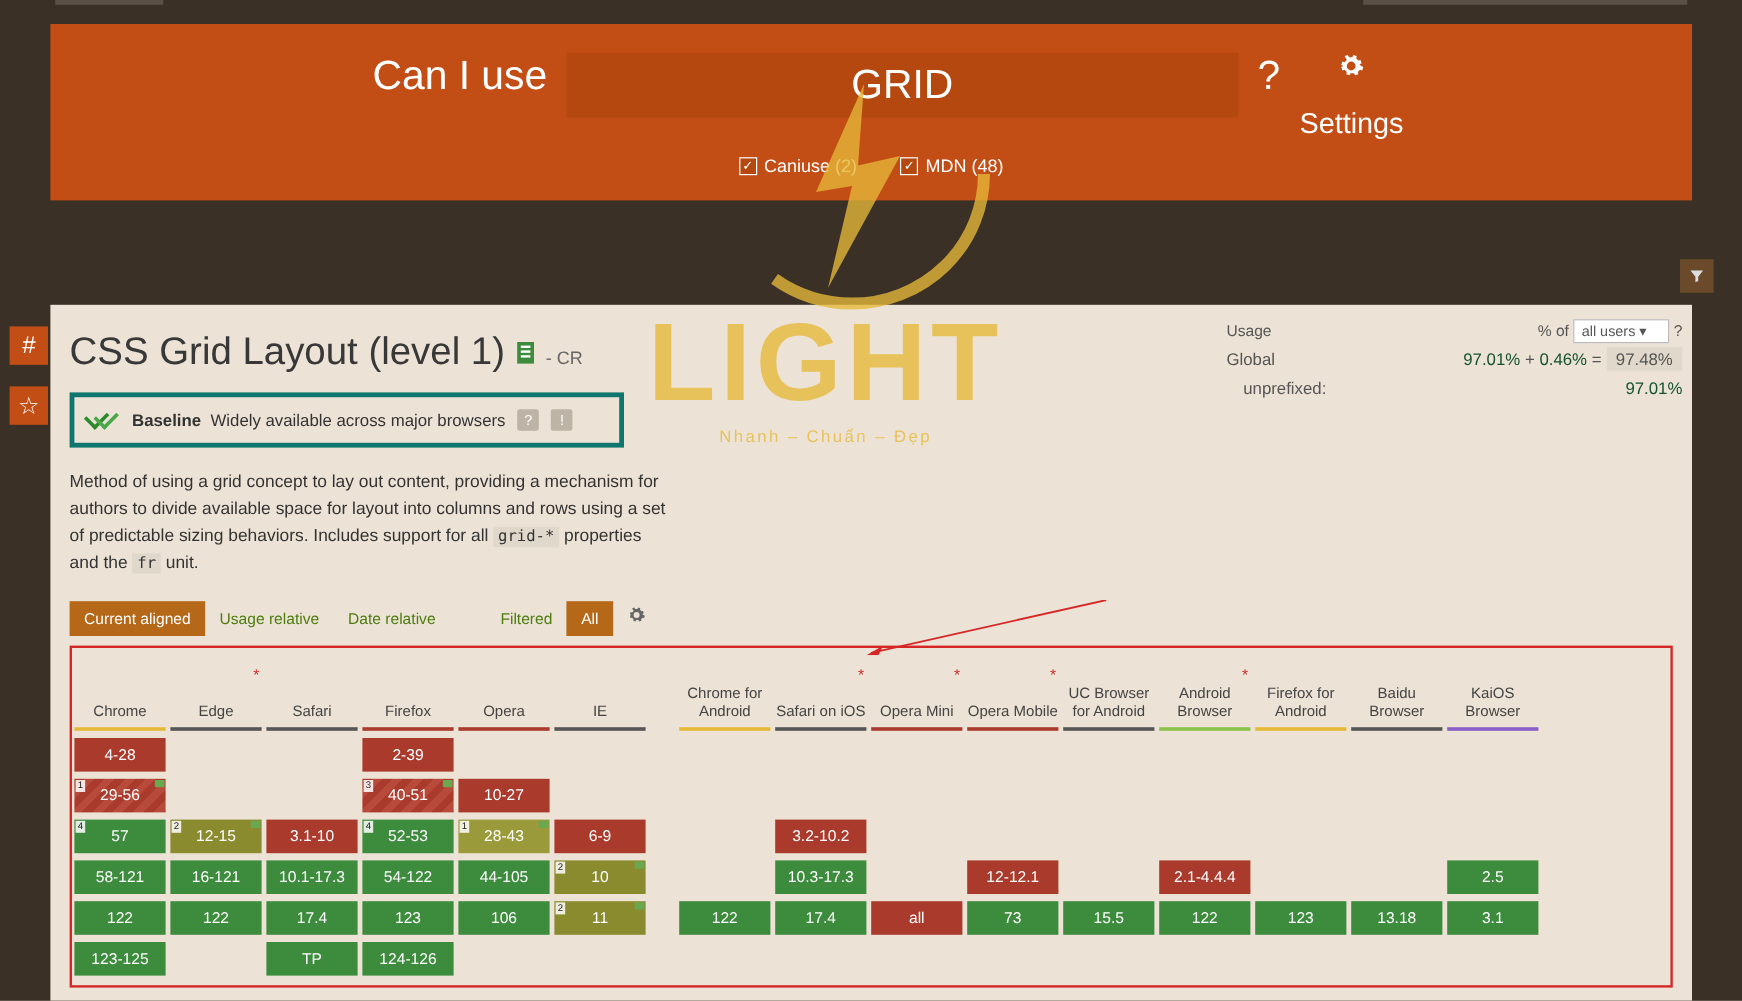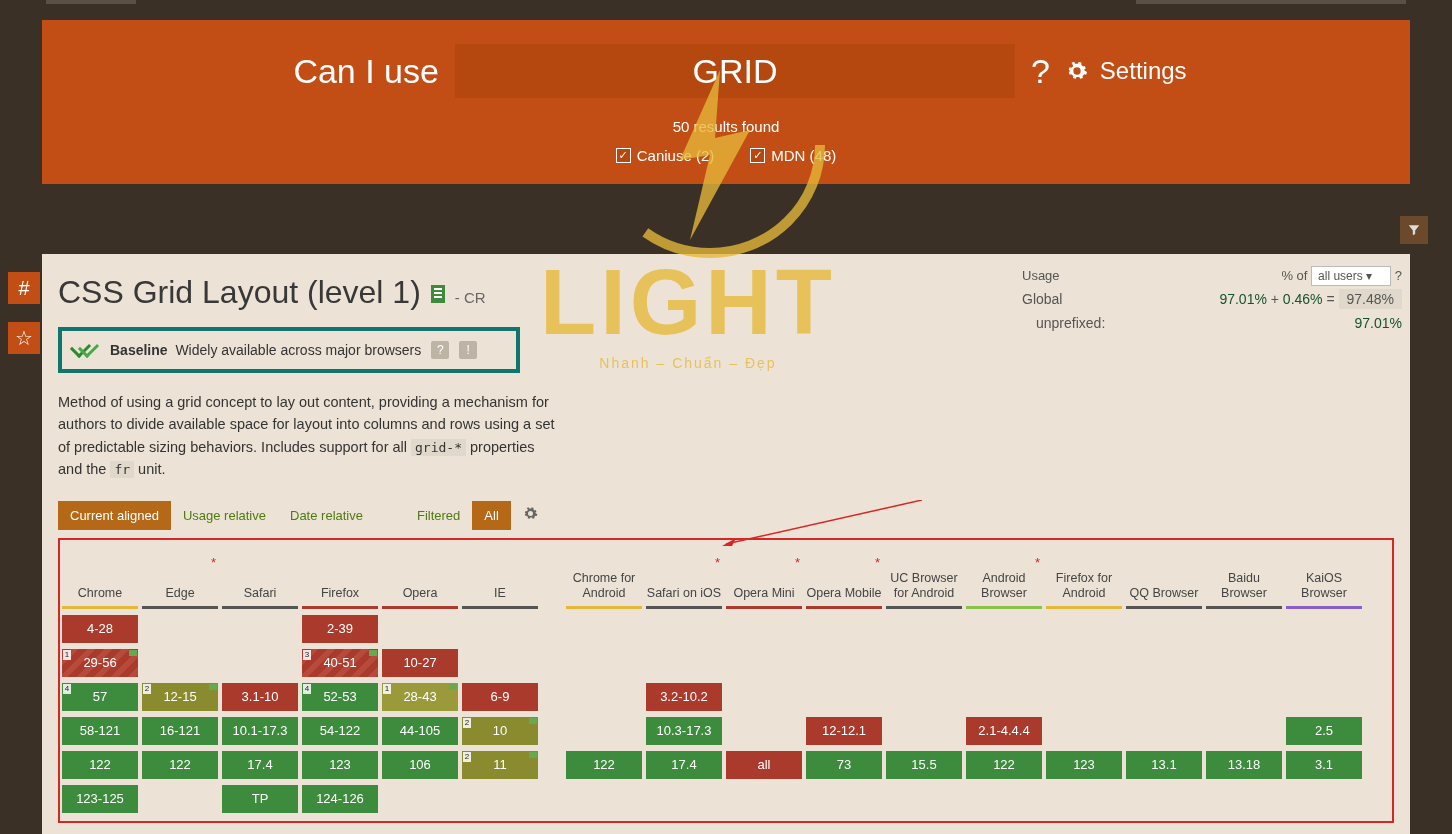--- a/index.html
+++ b/index.html
@@ -1,23 +1,23 @@
 <!DOCTYPE html>
 <html><head>
 <meta charset="utf-8">
 <style>
 * { margin:0; padding:0; box-sizing:border-box; font-family:"Helvetica Neue",Arial,sans-serif; }
 body { background:#3a3026; width:1452px; height:834px; overflow:hidden; position:relative; }
 .topchip { position:absolute; top:0; height:4px; background:#5a5048; }
 .hero { position:absolute; top:20px; left:42px; right:42px; background:#c34e15; padding:24px 0 20px 0; }
-.hero-row { display:flex; align-items:center; justify-content:center; gap:16px;padding-left:28px; }
+.hero-row { display:flex; justify-content:center; gap:16px;padding-left:28px; }
 .hero-label { color:#fff; font-size:34px; font-weight:300; }
 .hero-input { width:560px; height:54px; background:#b4480f; border:none; text-align:center; font-size:34px; font-weight:300; color:#fff; outline:none; }
 .hero-q { color:#fff; font-size:34px; font-weight:300; }
-.hero-settings { display:inline-flex; align-items:center; gap:12px; color:#fff; font-size:24px; font-weight:300; cursor:pointer; }
+.hero-settings { display:inline-flex; align-items:center; gap:24px; color:#fff; font-size:24px; font-weight:300; cursor:pointer;flex-direction:column; }
 .gear { width:22px; height:22px; }
 .hero-results { text-align:center; color:#fff; font-size:15px; margin-top:20px; }
 .hero-filters { display:flex; justify-content:center; gap:36px; margin-top:12px; color:#fff; font-size:15px; }
 .hero-filters label { display:inline-flex; align-items:center; gap:6px; cursor:pointer; }
 .chk { width:15px; height:15px; background:#b4480f; border:1px solid #fff; display:inline-flex; align-items:center; justify-content:center; color:#fff; font-size:11px; }
 .filter-btn { position:absolute; top:216px; right:24px; width:28px; height:28px; background:#6a4a2a; color:#ddd; display:flex; align-items:center; justify-content:center; cursor:pointer; }
 .side-hash,.side-star { position:absolute; left:8px; width:32px; height:32px; background:#c34e15; color:#fff; display:flex; align-items:center; justify-content:center; font-size:20px; cursor:pointer; }
 .side-hash { top:272px; } .side-star { top:322px; }
 .panel { position:absolute; top:254px; left:42px; right:42px; bottom:0; background:#ece3d6; padding:20px 16px; overflow:hidden; }
 .title-row { display:flex; align-items:baseline; gap:10px; }
@@ -76,21 +76,20 @@
     <span class="hero-label">Can I use</span>
     <input class="hero-input" value="GRID" style="">
     <span class="hero-q">?</span>
     <span class="hero-settings">
       <svg class="gear" viewBox="0 0 24 24" fill="#fff">
           <path d="M12 8a4 4 0 100 8 4 4 0 000-8zm9 4l2 1-1 3-2-.5-2 2 .5 2-3 1-1-2h-3l-1 2-3-1 .5-2-2-2-2 .5-1-3 2-1v-0l-2-1 1-3 2 .5 2-2L6 3l3-1 1 2h3l1-2 3 1-.5 2 2 2 2-.5 1 3-2 1z"></path>
         </svg>
       <span>Settings</span>
     </span>
   </div>
-  <div class="hero-results">50 results found</div>
   <div class="hero-filters">
     <label>
         <span class="chk">✓</span>
         <span>Caniuse (2)</span>
       </label>
     <label>
         <span class="chk">✓</span>
         <span>MDN (48)</span>
       </label>
   </div>
@@ -279,30 +278,20 @@
           <div class="bhead">Firefox for Android</div>
           <div class="bbar" style="background: rgb(230, 184, 56);"></div>
           <div class="cell empty"></div>
           <div class="cell empty"></div>
           <div class="cell empty"></div>
           <div class="cell empty"></div>
           <div class="cell grn">123</div>
           <div class="cell empty"></div>
         </div>
         <div class="col">
-          <div class="bhead">QQ Browser</div>
-          <div class="bbar" style="background: rgb(85, 85, 85);"></div>
-          <div class="cell empty"></div>
-          <div class="cell empty"></div>
-          <div class="cell empty"></div>
-          <div class="cell empty"></div>
-          <div class="cell grn">13.1</div>
-          <div class="cell empty"></div>
-        </div>
-        <div class="col">
           <div class="bhead">Baidu Browser</div>
           <div class="bbar" style="background: rgb(85, 85, 85);"></div>
           <div class="cell empty"></div>
           <div class="cell empty"></div>
           <div class="cell empty"></div>
           <div class="cell empty"></div>
           <div class="cell grn">13.18</div>
           <div class="cell empty"></div>
         </div>
         <div class="col">

